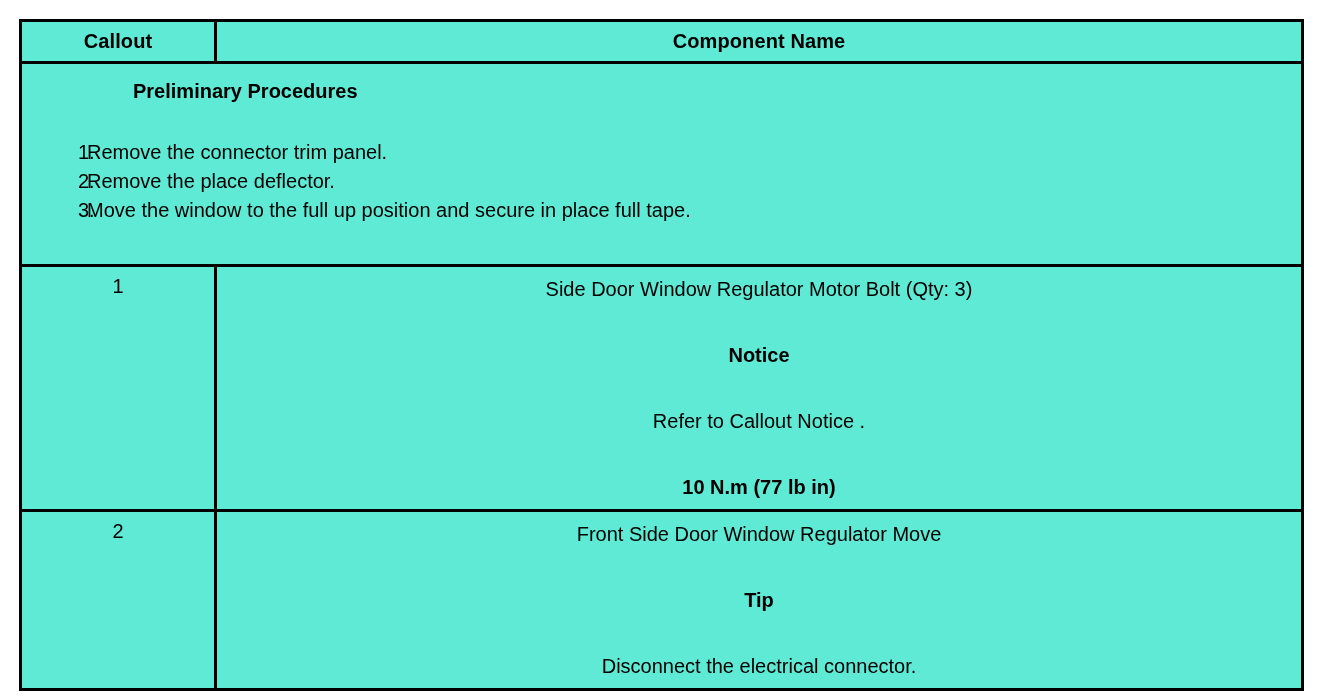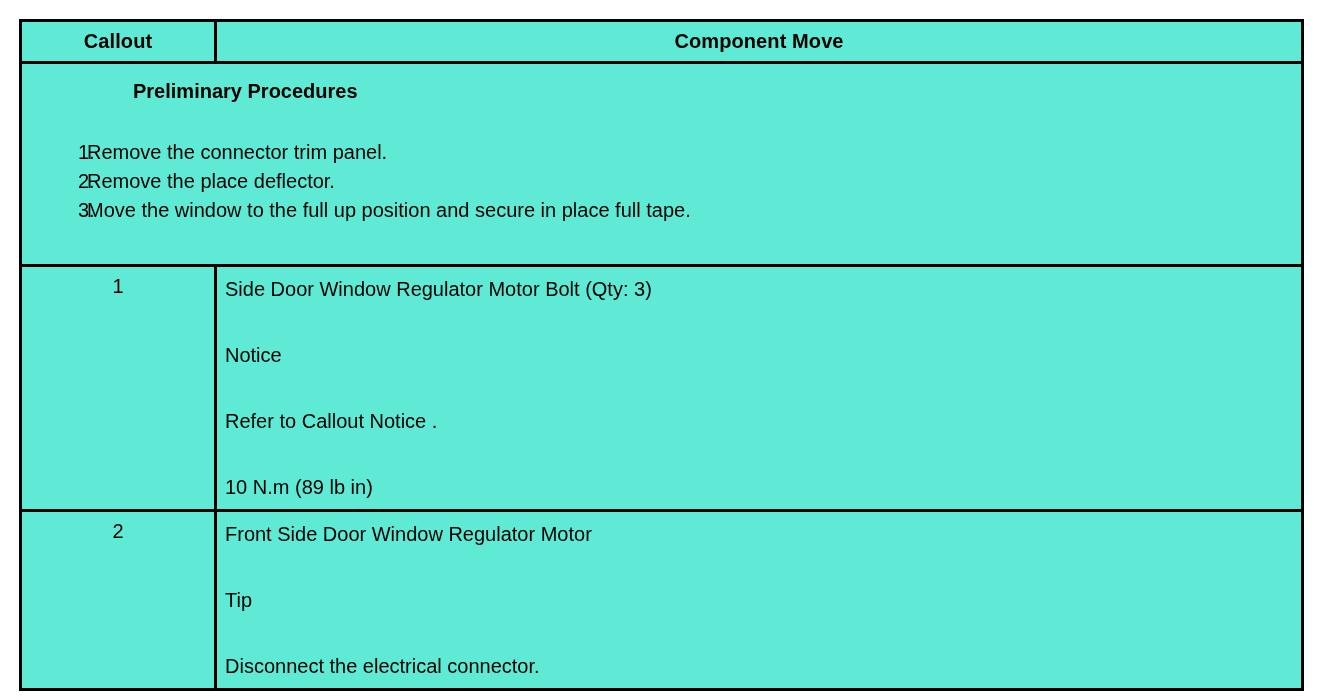--- a/index.html
+++ b/index.html
@@ -98,46 +98,47 @@
   
   .callout-cell {
     text-align: center;
     vertical-align: middle;
     font-size: 20px;
   }
 
   .comp-cell {
     padding: 6px 0 0 6px;
     vertical-align: top;
+    text-align: center;
   }
   .comp-line {
     font-size: 20px;
     line-height: 28px;
     white-space: nowrap;
   }
-  .comp-line.bold { font-weight: normal; }
+  .comp-line.bold { font-weight: bold; }
   .comp-gap-1 { height: 38px; }
   .comp-gap-2 { height: 38px; }
 
   .row-1 { height: 240px; }
   .row-2 { height: 173px; }
 </style>
 </head>
 <body>
 
 <div class="table-wrap">
   <table class="proc-table">
     <colgroup>
       <col class="col-callout">
       <col class="col-name">
     </colgroup>
     <tbody>
       <tr class="hdr-row">
         <th class="hdr-cell">Callout</th>
-        <th class="hdr-cell">Component Move</th>
+        <th class="hdr-cell">Component Name</th>
       </tr>
 
       <tr class="prelim-row">
         <td class="prelim-cell" colspan="2">
           <div class="prelim-inner">
             <div class="prelim-title">Preliminary Procedures</div>
             <div class="prelim-list">
               <div class="prelim-item">
                 <span class="prelim-num">1.</span>
                 <span class="prelim-text">Remove the connector trim panel.</span>
@@ -157,28 +158,28 @@
 
       <tr class="row-1">
         <td class="callout-cell">1</td>
         <td class="comp-cell">
           <div class="comp-line">Side Door Window Regulator Motor Bolt (Qty: 3)</div>
           <div class="comp-gap-1"></div>
           <div class="comp-line bold">Notice</div>
           <div class="comp-gap-1"></div>
           <div class="comp-line">Refer to Callout Notice .</div>
           <div class="comp-gap-1"></div>
-          <div class="comp-line bold">10 N.m (89 lb in)</div>
+          <div class="comp-line bold">10 N.m (77 lb in)</div>
         </td>
       </tr>
 
       <tr class="row-2">
         <td class="callout-cell">2</td>
         <td class="comp-cell">
-          <div class="comp-line">Front Side Door Window Regulator Motor</div>
+          <div class="comp-line">Front Side Door Window Regulator Move</div>
           <div class="comp-gap-2"></div>
           <div class="comp-line bold">Tip</div>
           <div class="comp-gap-2"></div>
           <div class="comp-line">Disconnect the electrical connector.</div>
         </td>
       </tr>
     </tbody>
   </table>
 </div>
 

